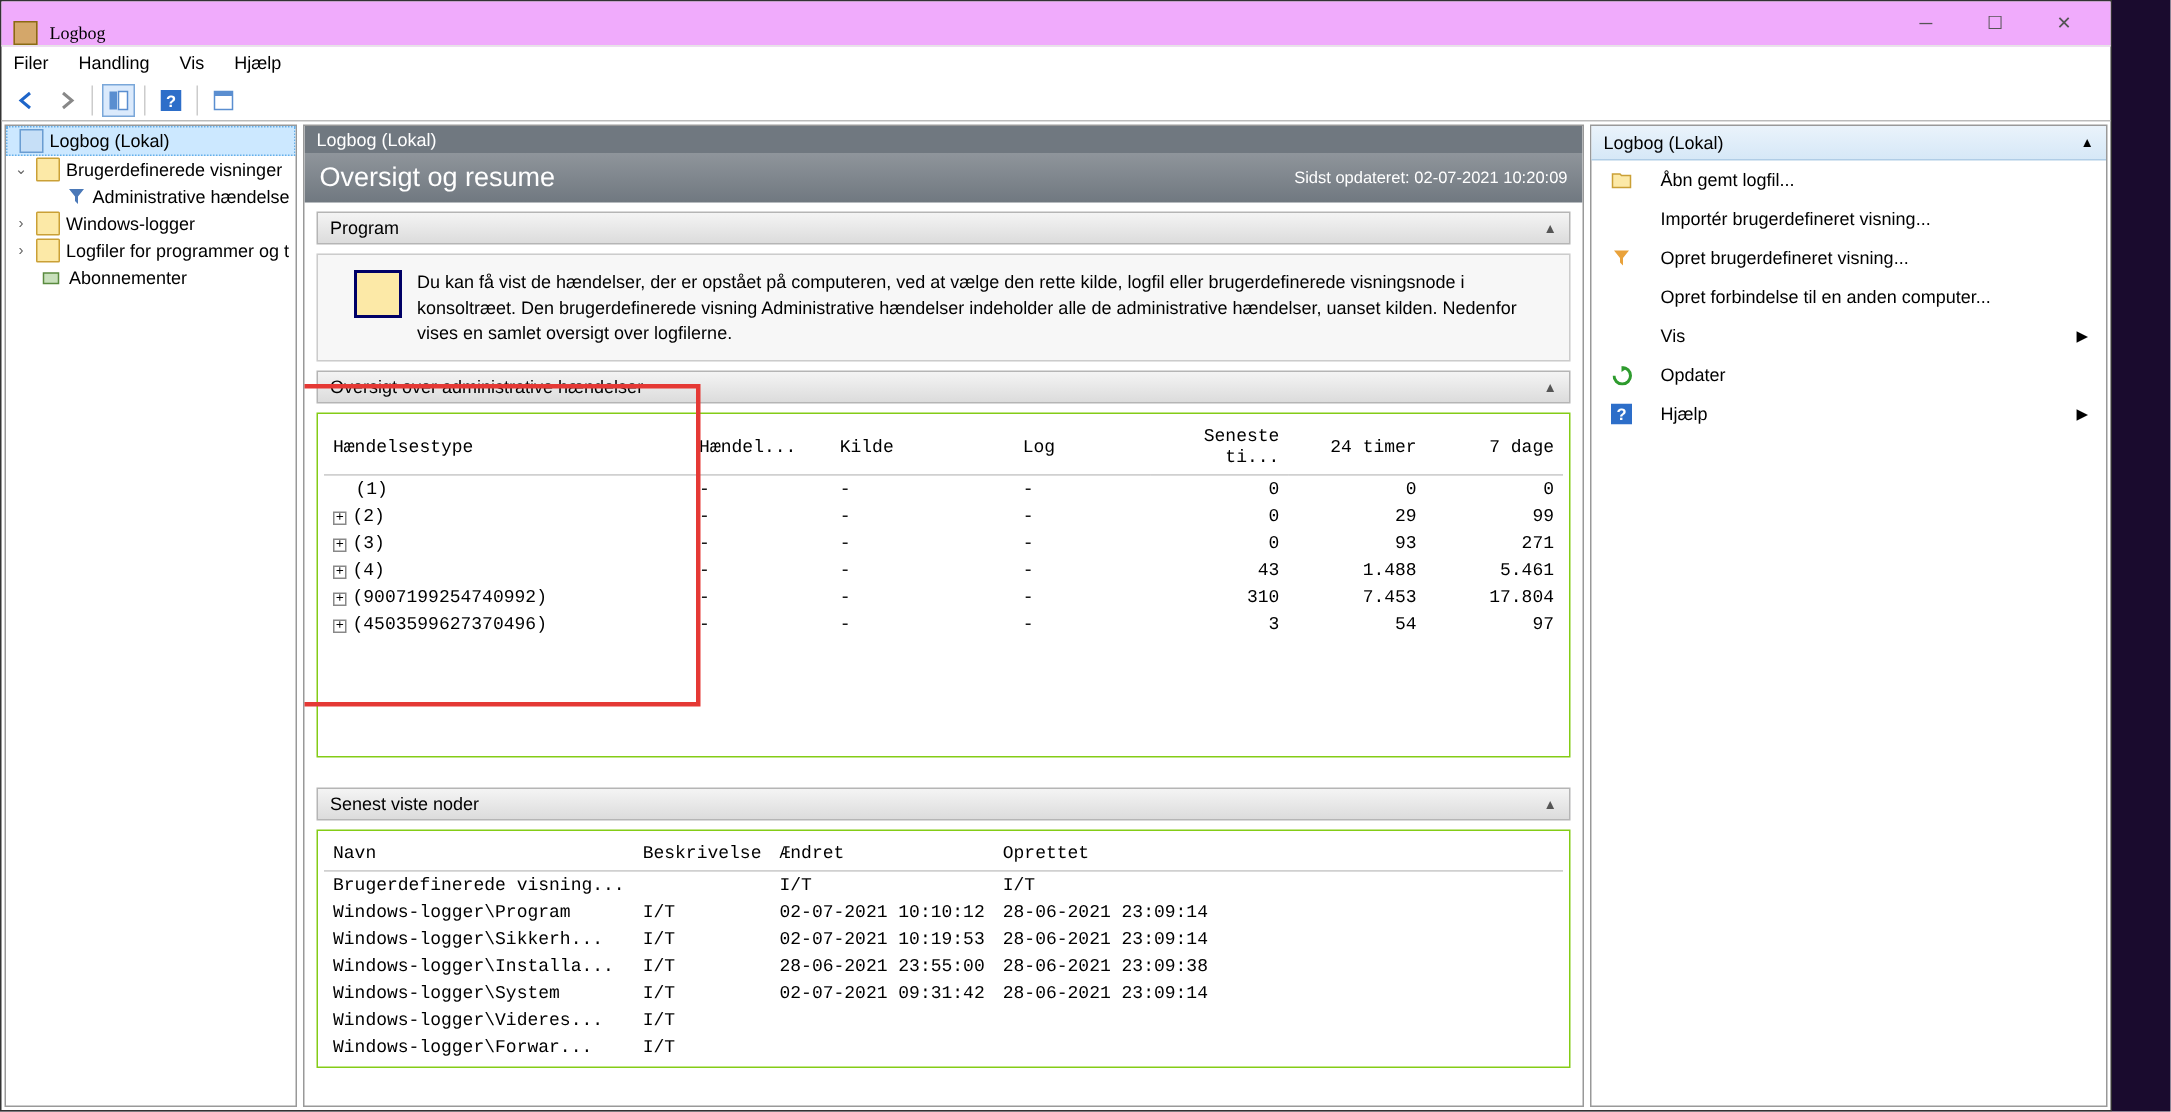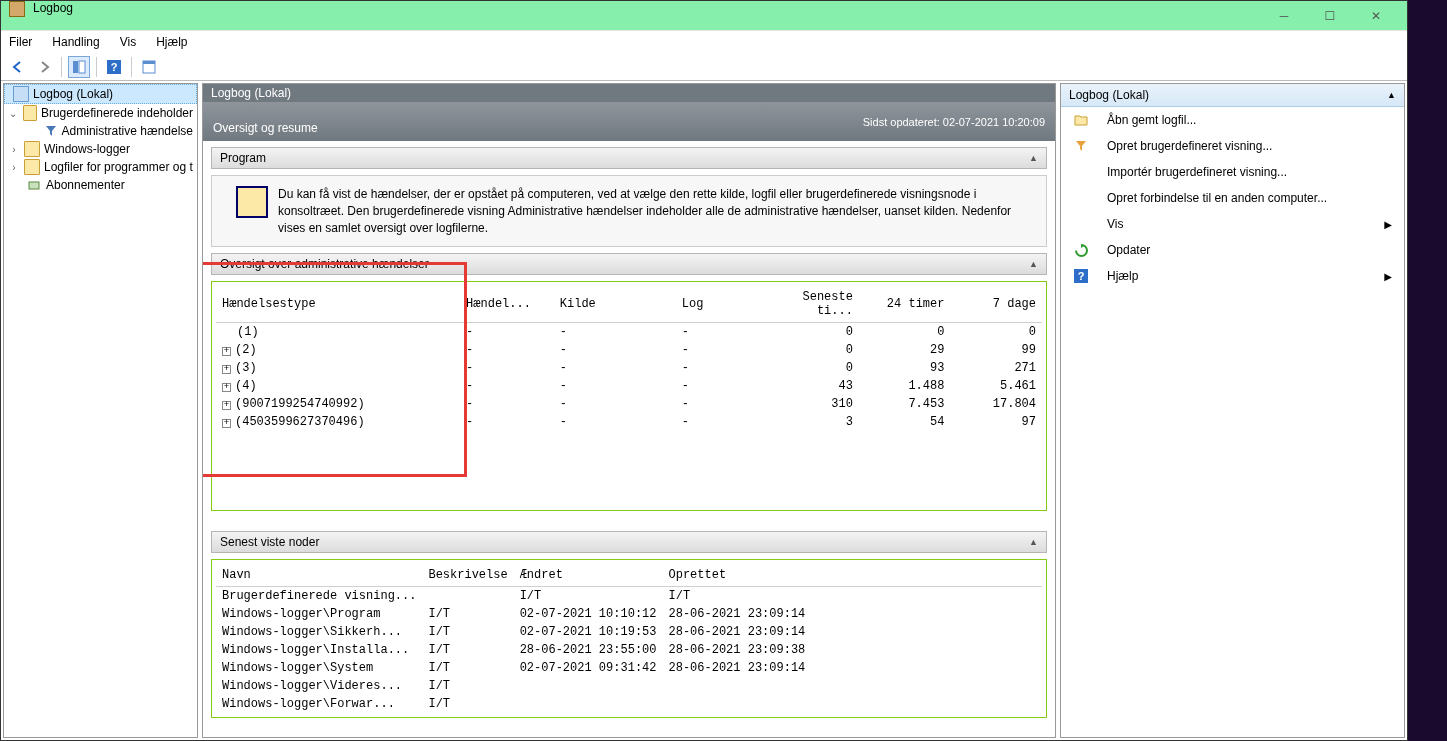--- a/index.html
+++ b/index.html
@@ -1,38 +1,38 @@
 <!DOCTYPE html>
 <html><head>
 <meta charset="utf-8">
 <style>
 * { box-sizing: border-box; margin: 0; padding: 0; }
 body { font-family: "Segoe UI", Tahoma, sans-serif; font-size: 12px; background: #1a0b2e; width: 1447px; height: 741px; overflow: hidden; }
 .window { position: absolute; top: 0; left: 0; width: 1408px; height: 741px; background: #fff; border: 1px solid #333; }
-.titlebar { height: 30px; display: flex; align-items: flex-start; padding: 0 8px; background: #86efac; border-bottom: 1px solid #e5e5e5; }
+.titlebar { height: 30px; display: flex; align-items: flex-end; padding: 0 8px; background: #f0abfc; border-bottom: 1px solid #e5e5e5; font-family: Liberation Serif, serif; }
 .titlebar .app-icon { width: 16px; height: 16px; background: #d4a76a; border: 1px solid #8b6914; margin-right: 8px; }
 .titlebar .title { flex: 1; }
 .titlebar .winbtn { width: 46px; height: 30px; display: flex; align-items: center; justify-content: center; color: #555; }
 .menubar { height: 22px; display: flex; align-items: center; padding: 0 8px; gap: 20px; }
 .menubar span { cursor: default; }
 .toolbar { height: 28px; display: flex; align-items: center; padding: 0 6px; gap: 4px; border-bottom: 1px solid #bbb; }
 .toolbar .tbtn { width: 22px; height: 22px; display: flex; align-items: center; justify-content: center; border: 1px solid transparent; }
 .toolbar .sep { width: 1px; height: 20px; background: #ccc; margin: 0 2px; }
 .content { display: flex; height: calc(100% - 80px); }
 .tree-pane { width: 195px; border: 1px solid #999; margin: 2px; background: #fff; overflow: hidden; }
 .tree-item { display: flex; align-items: center; padding: 1px 4px; white-space: nowrap; }
 .tree-item.selected { background: #cce8ff; border: 1px dotted #66afe9; }
 .tree-toggle { width: 12px; text-align: center; color: #666; font-size: 10px; cursor: default; }
 .tree-icon { width: 16px; height: 16px; margin: 0 4px; display: inline-flex; align-items: center; justify-content: center; }
 .folder-icon { background: #fce9a7; border: 1px solid #caa036; border-radius: 1px; }
 .blue-icon { background: #c6dff7; border: 1px solid #6a9dd2; }
 .main-pane { flex: 1; border: 1px solid #999; margin: 2px; background: #fff; display: flex; flex-direction: column; overflow: hidden; }
 .main-header { background: #707880; color: #fff; padding: 2px 8px; font-size: 12px; }
 .summary-bar { background: linear-gradient(#8f959b, #707880); color: #fff; padding: 6px 10px; display: flex; justify-content: space-between; align-items: center; }
-.summary-bar .stitle { font-size: 12px; font-weight: 400; margin-top: 13px; }
+.summary-bar .stitle { font-size: 18px; font-weight: 400; }
 .summary-bar .sdate { font-size: 11px; }
 .main-body { flex: 1; overflow: auto; padding: 6px 8px; }
 .section-hdr { background: linear-gradient(#f4f4f4, #dcdcdc); border: 1px solid #b5b5b5; padding: 3px 8px; display: flex; justify-content: space-between; align-items: center; font-size: 12px; }
 .section-hdr .arrow { font-size: 9px; color: #555; }
 .info-box { border: 1px solid #ccc; background: #f7f7f7; margin: 6px 0; padding: 10px 24px; display: flex; gap: 10px; font-size: 12px; line-height: 1.4; }
 .info-box .iicon { width: 32px; height: 32px; background: #fce9a7; border: 2px solid #006; flex-shrink: 0; }
 .event-box { border: 1px solid #84cc16; margin: 6px 0; position: relative; font-family: Liberation Mono, monospace; }
 .highlight-box { position: absolute; border: 3px solid #e53935; pointer-events: none; }
 .ev-table { width: 100%; border-collapse: collapse; font-size: 12px; }
 .ev-table th { text-align: left; font-weight: 400; padding: 4px 6px; border-bottom: 1px solid #d0d0d0; background: #fff; }
@@ -108,21 +108,21 @@
   <div class="content">
 
     <div class="tree-pane">
       <div class="tree-item selected">
         <span class="tree-icon blue-icon"></span>
         <span>Logbog (Lokal)</span>
       </div>
       <div class="tree-item" style="padding-left:4px">
         <span class="tree-toggle">⌄</span>
         <span class="tree-icon folder-icon"></span>
-        <span>Brugerdefinerede indeholder</span>
+        <span>Brugerdefinerede visninger</span>
       </div>
       <div class="tree-item" style="padding-left:36px">
         <span class="tree-icon">
             <svg width="12" height="12">
               <path d="M1 1 H11 L7 6 V11 L5 9 V6 Z" fill="#4b79b8"></path>
             </svg>
           </span>
         <span>Administrative hændelse</span>
       </div>
       <div class="tree-item" style="padding-left:4px">
@@ -311,30 +311,30 @@
       </div>
       <div class="action-item">
         <span class="aicon">
             <svg width="14" height="12">
               <path d="M1 2 H6 L7 3 H13 V11 H1 Z" fill="#fce9a7" stroke="#caa036"></path>
             </svg>
           </span>
         <span>Åbn gemt logfil...</span>
       </div>
       <div class="action-item">
+        <span class="aicon"></span>
+        <span>Importér brugerdefineret visning...</span>
+      </div>
+      <div class="action-item">
         <span class="aicon">
             <svg width="12" height="12">
               <path d="M1 1 H11 L7 6 V11 L5 9 V6 Z" fill="#e9a23b"></path>
             </svg>
           </span>
         <span>Opret brugerdefineret visning...</span>
-      </div>
-      <div class="action-item">
-        <span class="aicon"></span>
-        <span>Importér brugerdefineret visning...</span>
       </div>
       <div class="action-item">
         <span class="aicon"></span>
         <span>Opret forbindelse til en anden computer...</span>
       </div>
       <div class="action-item">
         <span class="aicon"></span>
         <span>Vis</span>
         <span class="arrow-r">▶</span>
       </div>

